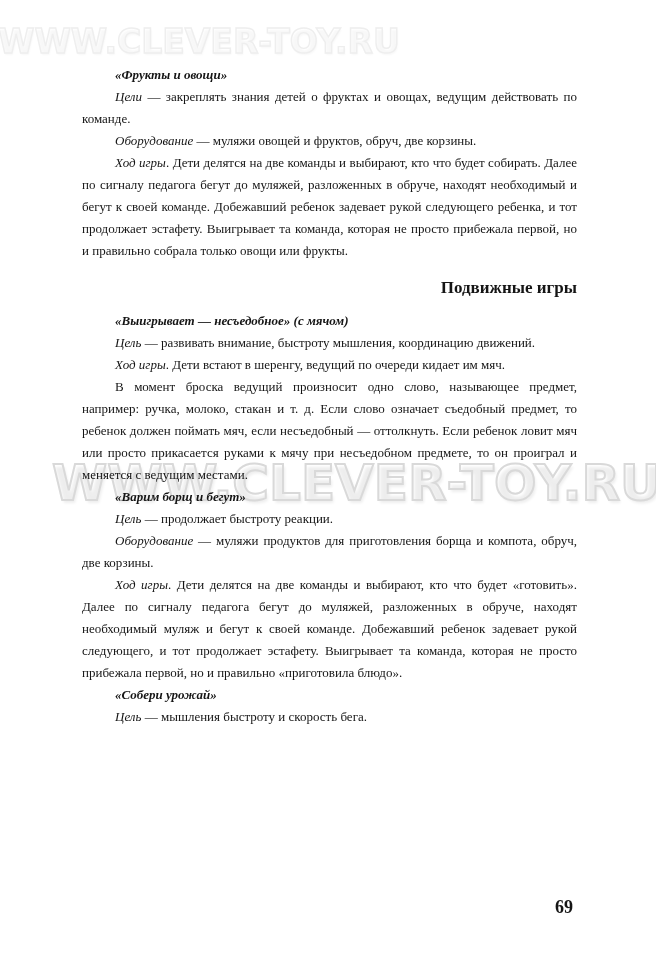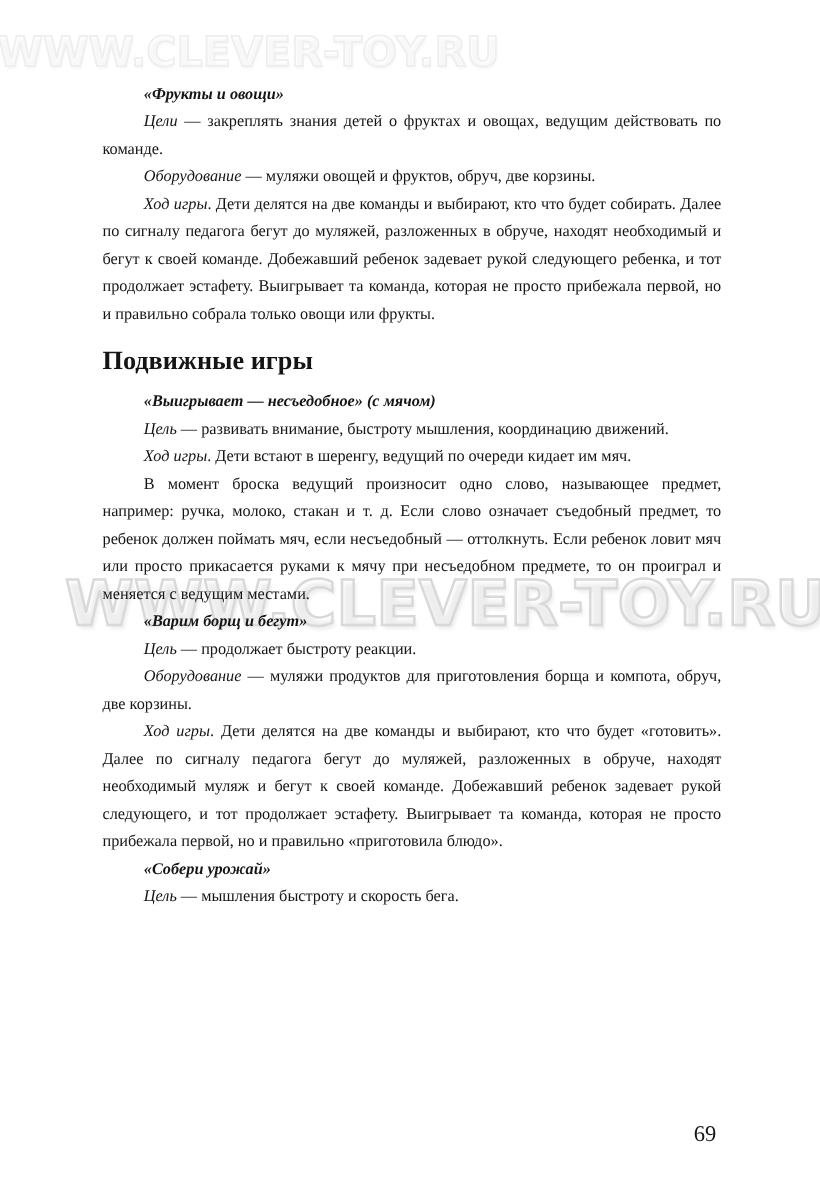--- a/index.html
+++ b/index.html
@@ -60,33 +60,34 @@
   }
   .para .lead {
   }
   .game-title {
     font-weight: bold;
     font-style: italic;
     text-align: left;
   }
   .section-heading {
     margin: 13px 0 9px 0;
-    font-size: 21px;
+    font-size: 17px;
     line-height: 26px;
     font-weight: bold;
-    text-align: left;
+    text-align: right;
     text-indent: 0;
   }
   .page-number {
     position: absolute;
     z-index: 1;
     right: 83px;
     bottom: 42px;
     font-size: 18px;
     line-height: 22px;
+    font-weight: bold;
   }
 </style>
 </head>
 <body>
 
 <div class="page">
 
   <div class="watermark wm-top">WWW.CLEVER-TOY.RU</div>
   <div class="watermark wm-mid">WWW.CLEVER-TOY.RU</div>
 

